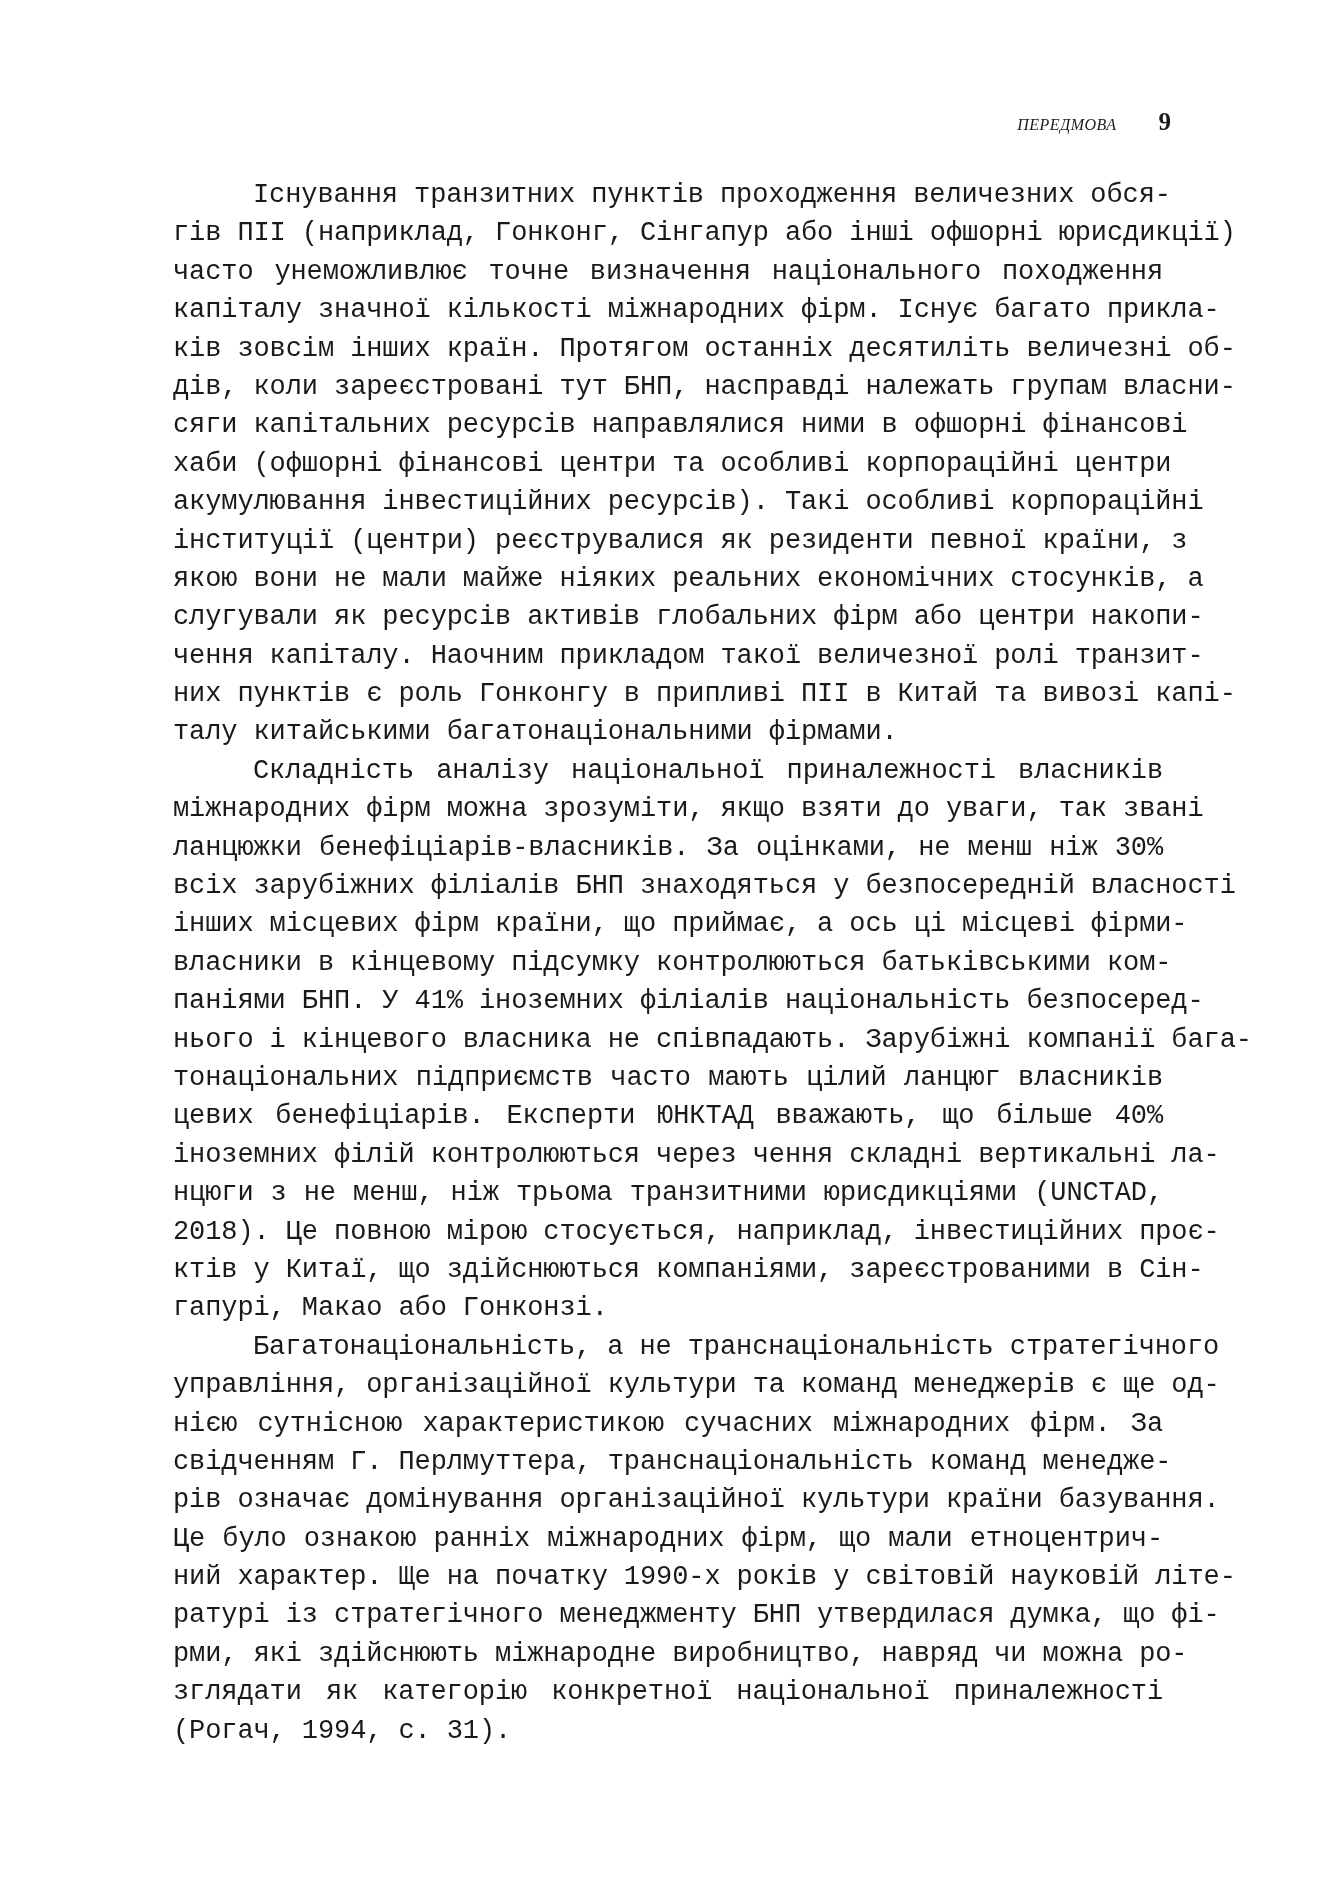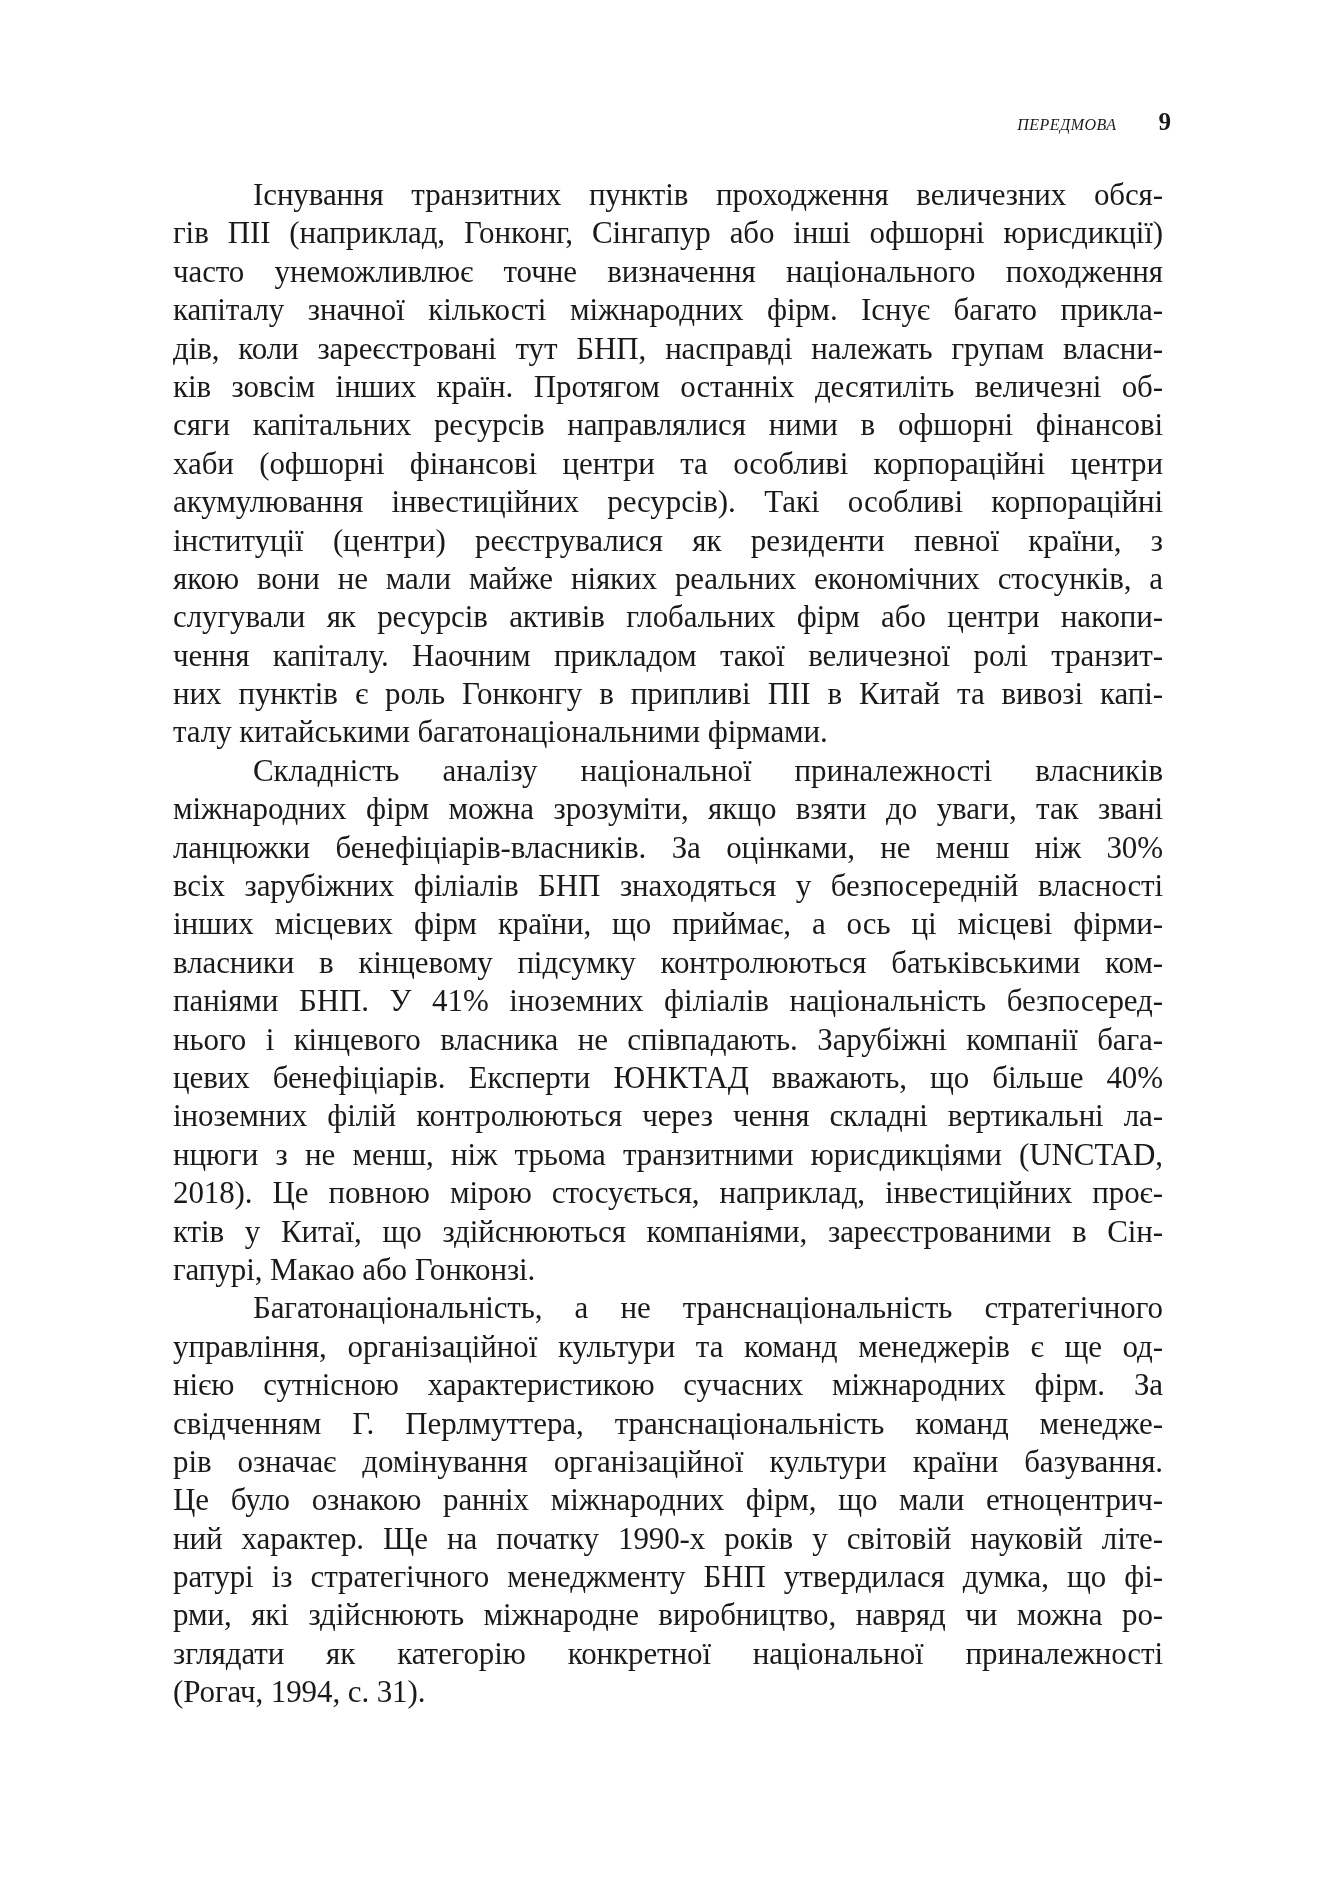--- a/index.html
+++ b/index.html
@@ -36,22 +36,22 @@
   .text-block {
     position: absolute;
     left: 173px;
     top: 176px;
     width: 990px;
   }
   .line {
     display: block;
     height: 38.4px;
     line-height: 38.4px;
-    font-size: 31px;
-    font-family: Liberation Serif, serif;
+    font-size: 27px;
+    font-family: Liberation Mono, monospace;
     white-space: nowrap;
     text-align: justify;
     text-align-last: justify;
     letter-spacing: -0.1px;
     transform-origin: left center;
   }
   .line.indent {
     padding-left: 80px;
   }
   .line.last {
@@ -65,41 +65,42 @@
   <span class="section">ПЕРЕДМОВА</span>
   <span class="page-num">9</span>
 </div>
 
 <div class="text-block">
   <div class="paragraph">
     <span class="line indent">Існування транзитних пунктів проходження величезних обся-</span>
     <span class="line">гів ПІІ (наприклад, Гонконг, Сінгапур або інші офшорні юрисдикції)</span>
     <span class="line">часто унеможливлює точне визначення національного походження</span>
     <span class="line">капіталу значної кількості міжнародних фірм. Існує багато прикла-</span>
+    <span class="line">ків зовсім інших країн. Протягом останніх десятиліть величезні об-</span>
     <span class="line">дів, коли зареєстровані тут БНП, насправді належать групам власни-</span>
-    <span class="line">ків зовсім інших країн. Протягом останніх десятиліть величезні об-</span>
     <span class="line">сяги капітальних ресурсів направлялися ними в офшорні фінансові</span>
     <span class="line">хаби (офшорні фінансові центри та особливі корпораційні центри</span>
     <span class="line">акумулювання інвестиційних ресурсів). Такі особливі корпораційні</span>
     <span class="line">інституції (центри) реєструвалися як резиденти певної країни, з</span>
     <span class="line">якою вони не мали майже ніяких реальних економічних стосунків, а</span>
     <span class="line">слугували як ресурсів активів глобальних фірм або центри накопи-</span>
     <span class="line">чення капіталу. Наочним прикладом такої величезної ролі транзит-</span>
     <span class="line">них пунктів є роль Гонконгу в припливі ПІІ в Китай та вивозі капі-</span>
     <span class="line last">талу китайськими багатонаціональними фірмами.</span>
   </div>
   <div class="paragraph">
     <span class="line indent">Складність аналізу національної приналежності власників</span>
     <span class="line">міжнародних фірм можна зрозуміти, якщо взяти до уваги, так звані</span>
     <span class="line">ланцюжки бенефіціарів-власників. За оцінками, не менш ніж 30%</span>
     <span class="line">всіх зарубіжних філіалів БНП знаходяться у безпосередній власності</span>
     <span class="line">інших місцевих фірм країни, що приймає, а ось ці місцеві фірми-</span>
     <span class="line">власники в кінцевому підсумку контролюються батьківськими ком-</span>
     <span class="line">паніями БНП. У 41% іноземних філіалів національність безпосеред-</span>
     <span class="line">нього і кінцевого власника не співпадають. Зарубіжні компанії бага-</span>
+    <span class="line">тонаціональних підприємств часто мають цілий ланцюг власників</span>
     <span class="line">цевих бенефіціарів. Експерти ЮНКТАД вважають, що більше 40%</span>
     <span class="line">іноземних філій контролюються через чення складні вертикальні ла-</span>
     <span class="line">нцюги з не менш, ніж трьома транзитними юрисдикціями (UNCTAD,</span>
     <span class="line">2018). Це повною мірою стосується, наприклад, інвестиційних проє-</span>
     <span class="line">ктів у Китаї, що здійснюються компаніями, зареєстрованими в Сін-</span>
     <span class="line last">гапурі, Макао або Гонконзі.</span>
   </div>
   <div class="paragraph">
     <span class="line indent">Багатонаціональність, а не транснаціональність стратегічного</span>
     <span class="line">управління, організаційної культури та команд менеджерів є ще од-</span>

